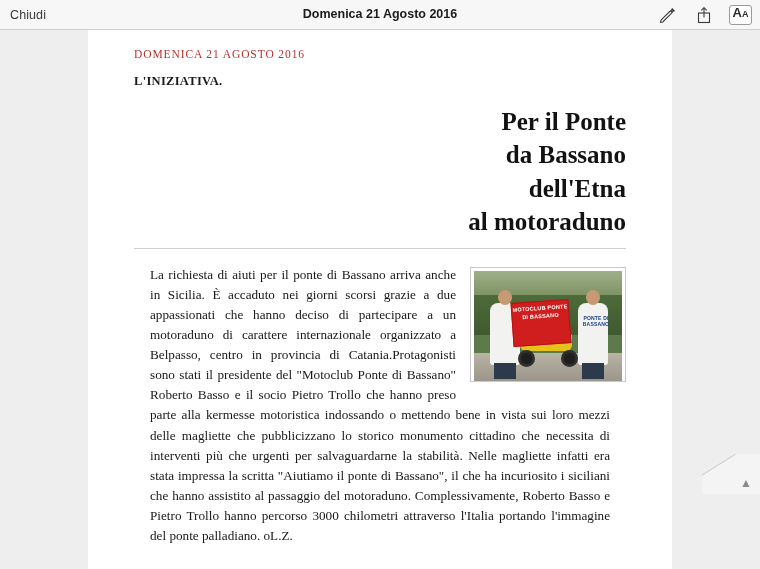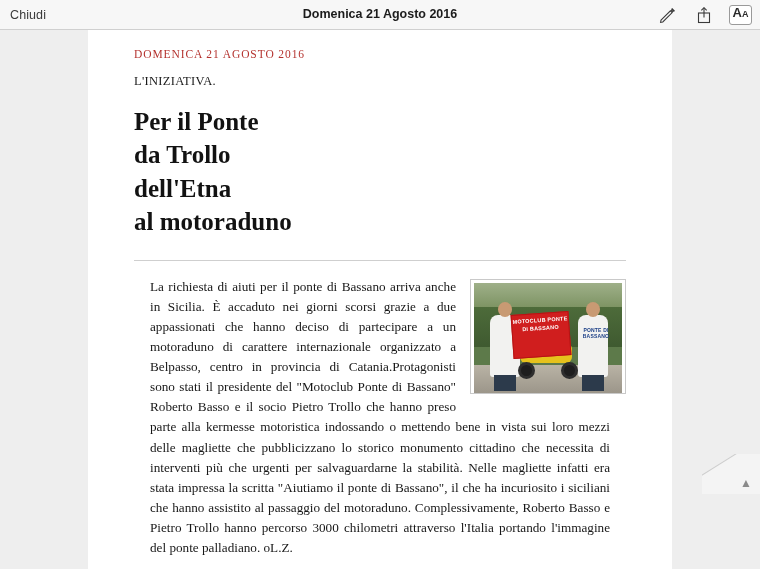--- a/index.html
+++ b/index.html
@@ -100,32 +100,33 @@
   .kicker {
     font-family: "Liberation Serif", serif;
     font-size: 11.5px;
     letter-spacing: 0.9px;
     color: #b4322e;
     margin: 0 0 14px 0;
   }
   .overline {
     font-family: "Liberation Serif", serif;
     font-size: 12.5px;
-    font-weight: normal;
+    font-weight: bold;
     letter-spacing: 0.3px;
     color: #1a1a1a;
     margin: 0 0 16px 0;
   }
   .headline {
     font-family: "Liberation Serif", serif;
     font-size: 25px;
     font-weight: bold;
     line-height: 1.33;
     color: #121212;
-    margin: 0 0 22px 0;
+    margin: 0 0 10px 0;
+    text-align: right;
   }
   .headline .l { display: block; }
 
   .rule {
     height: 1px;
     background: #cfcfcf;
     margin: 0 0 16px 0;
   }
 
   .bodywrap {
@@ -308,21 +309,21 @@
   </div>
 
   <div class="sheet">
     <div class="sheet-inner">
 
       <div class="kicker">DOMENICA 21 AGOSTO 2016</div>
       <div class="overline">L'INIZIATIVA.</div>
 
       <h1 class="headline">
         <span class="l">Per il Ponte</span>
-        <span class="l">da Trollo</span>
+        <span class="l">da Bassano</span>
         <span class="l">dell'Etna</span>
         <span class="l">al motoraduno</span>
       </h1>
 
       <div class="rule"></div>
 
       <div class="bodywrap">
         <div class="figure">
           <div class="photo">
             <div class="sky"></div>

